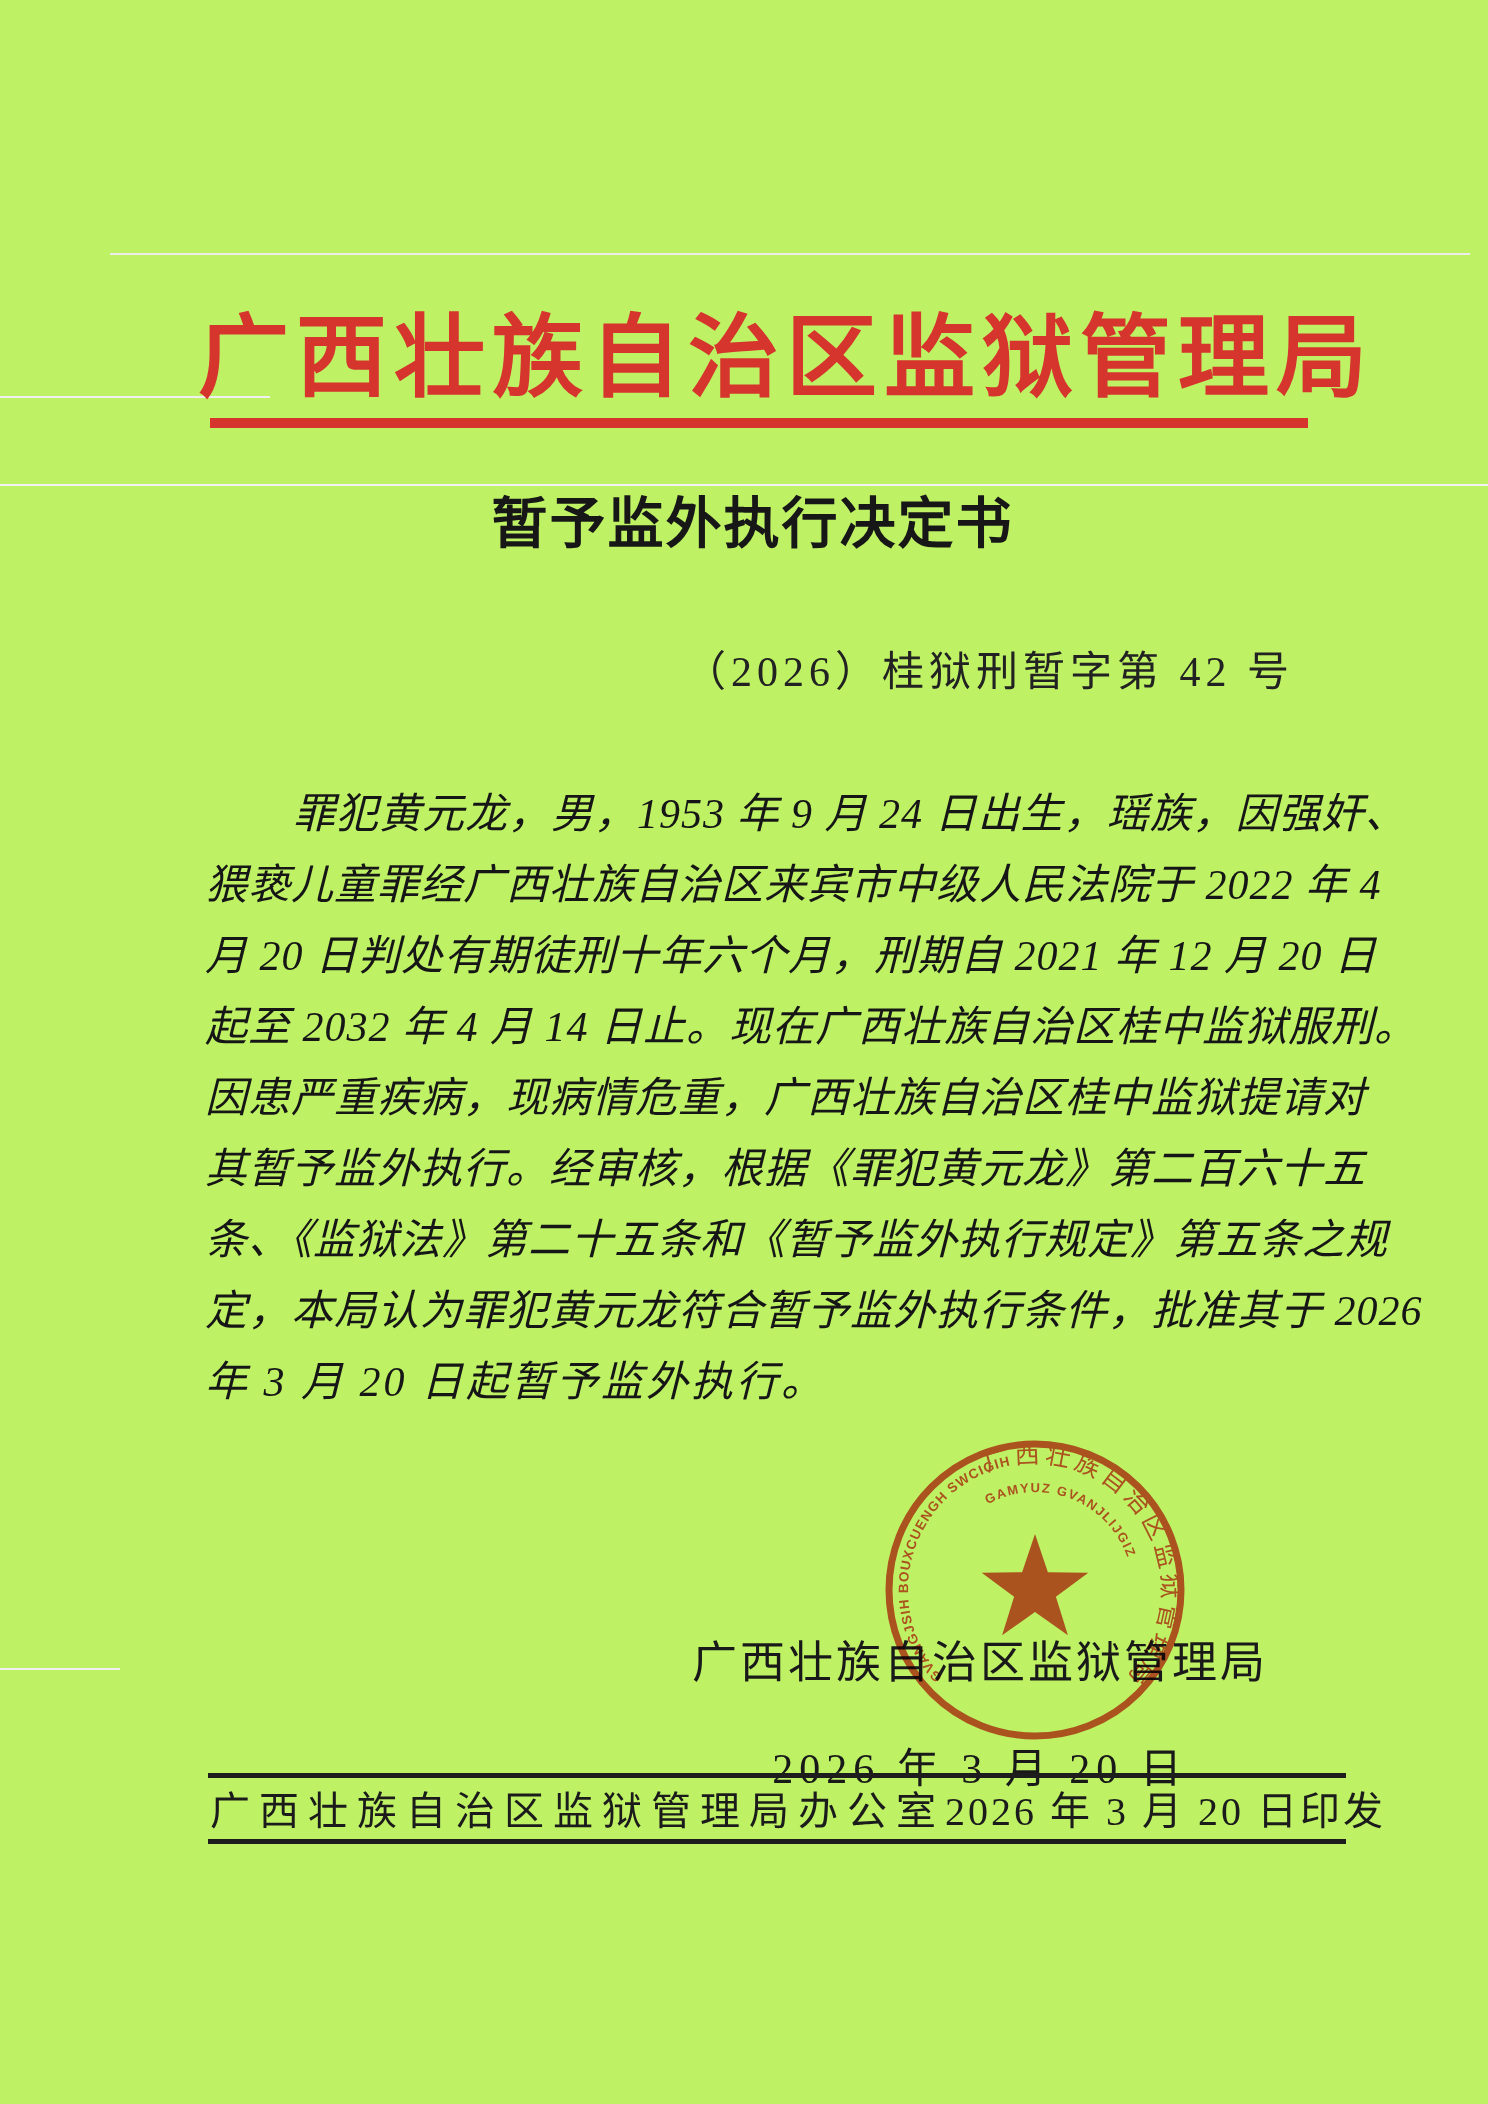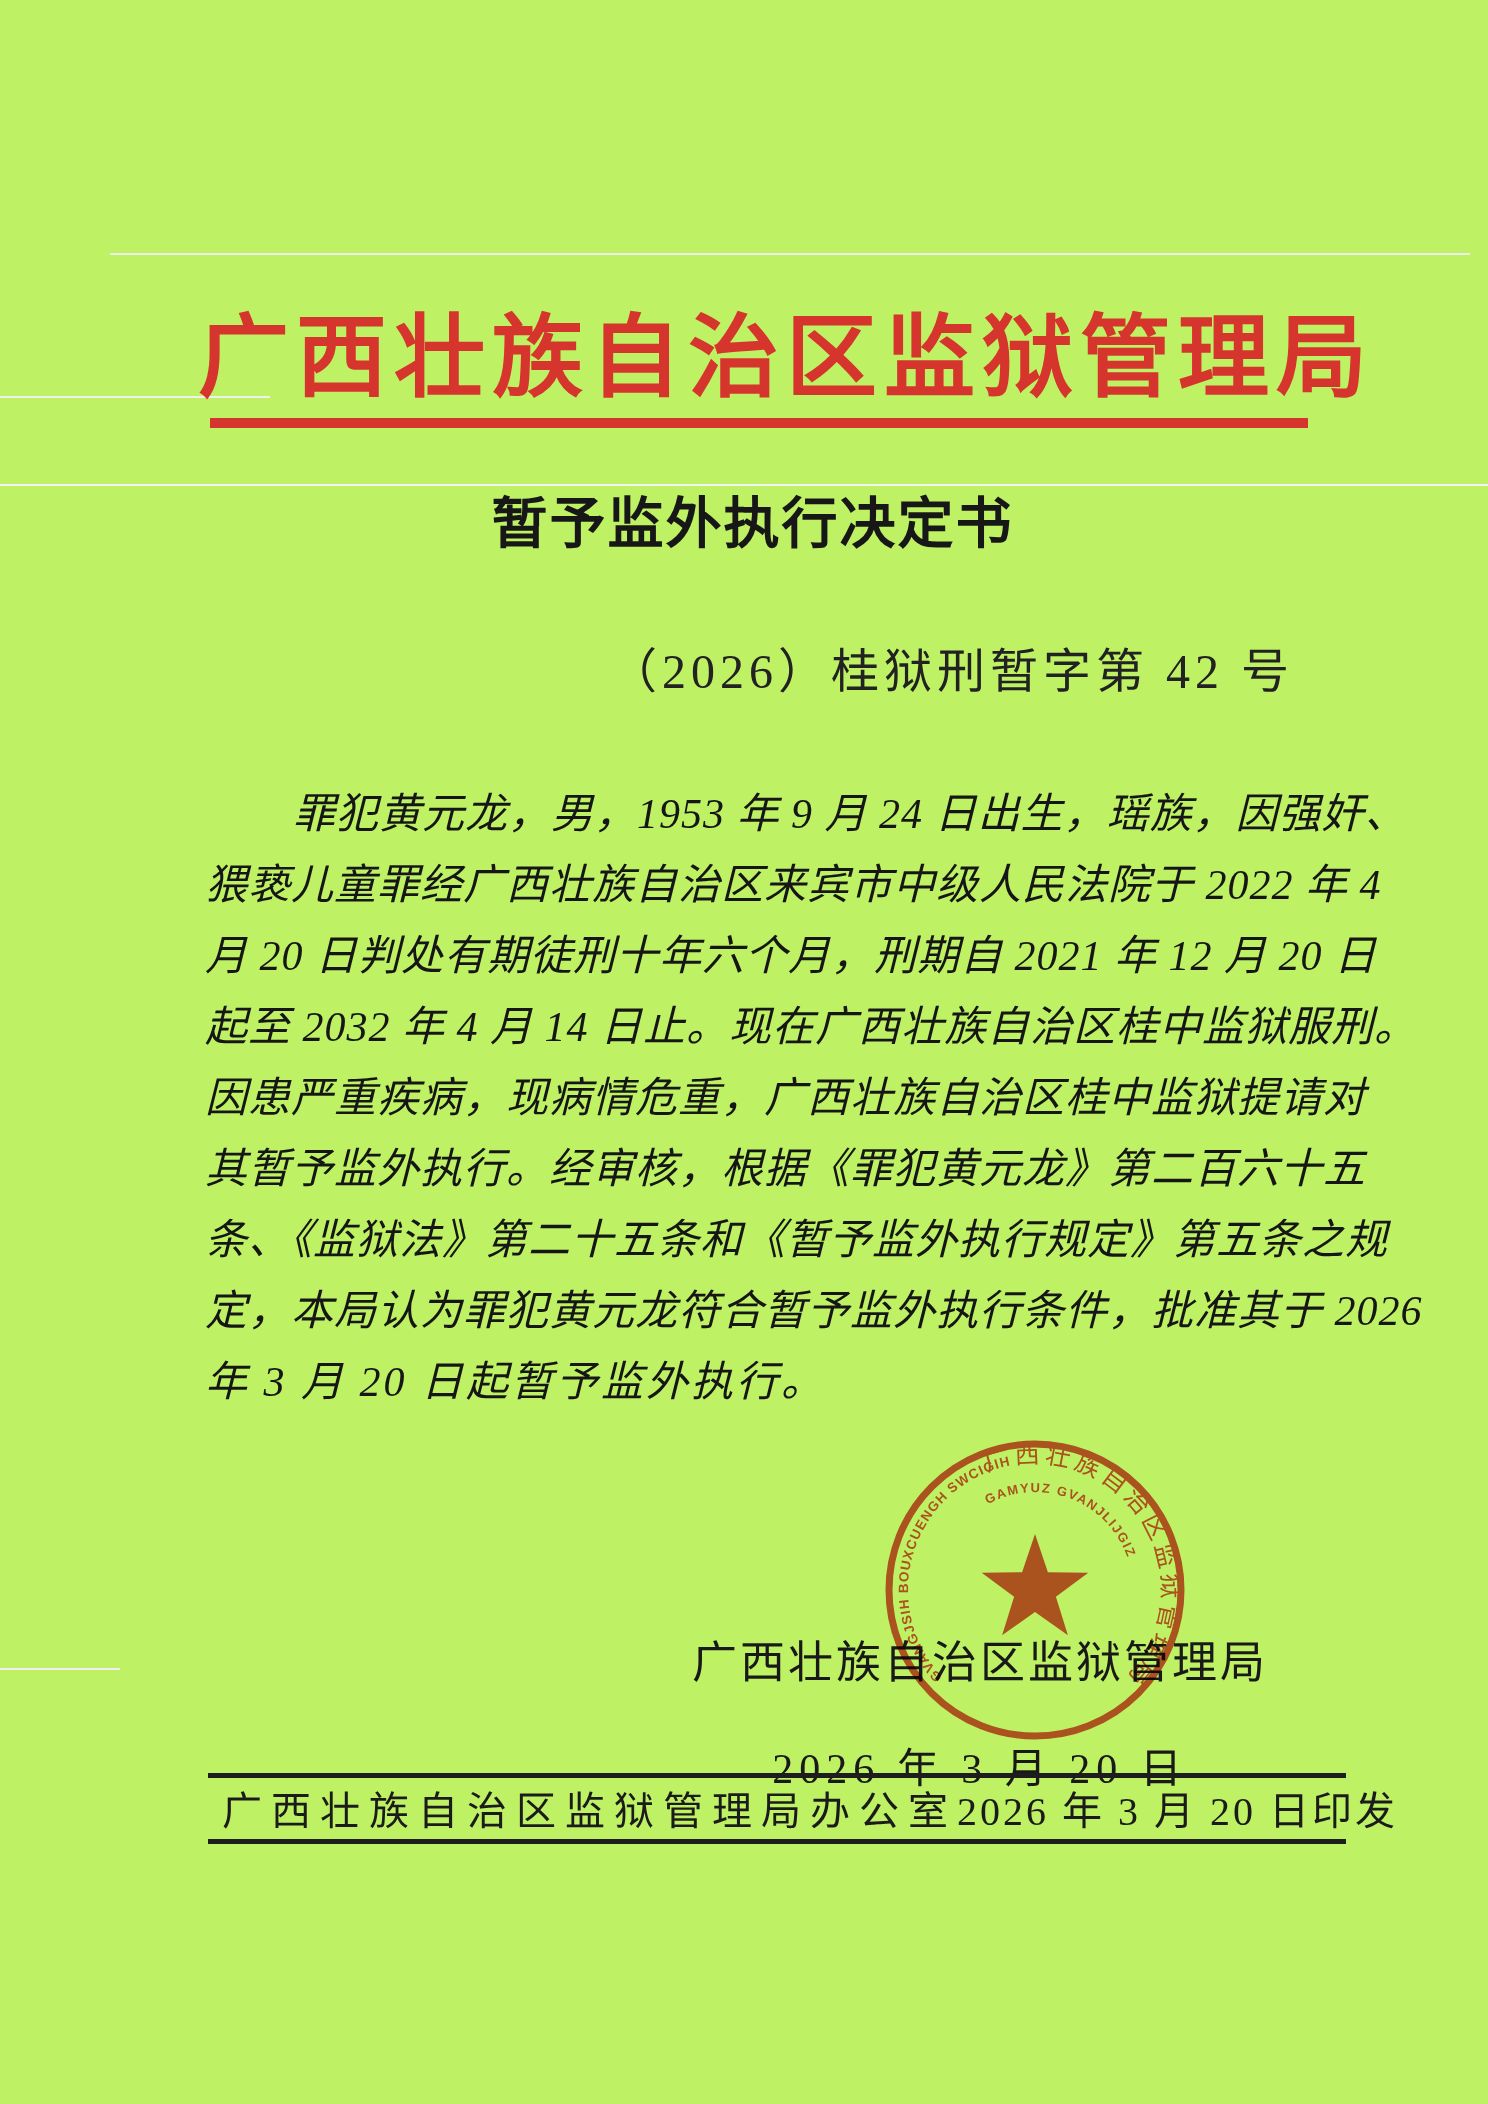--- a/index.html
+++ b/index.html
@@ -26,21 +26,21 @@
   }
   .red-rule{position:absolute;left:210px;top:418px;width:1098px;height:10px;}
 
   .doc-title{
     position:absolute;left:205px;top:490px;width:1095px;
     text-align:center;font-weight:700;font-size:56px;line-height:68px;
     letter-spacing:2px;color:#171717;white-space:nowrap;
   }
   .doc-number{
     position:absolute;left:205px;top:644px;width:1089px;
-    text-align:right;font-size:48px;line-height:56px;letter-spacing:5px;
+    text-align:right;font-size:42px;line-height:56px;letter-spacing:5px;
     white-space:nowrap;color:#222;
   }
 
   .body-text{position:absolute;left:205px;top:779px;width:1095px;color:#161616;font-style:italic;}
   .body-line{
     height:71px;line-height:71px;font-size:42px;
     text-align:justify;text-align-last:justify;
     text-justify:inter-character;
     letter-spacing:1px;
     overflow:visible;white-space:nowrap;
@@ -54,21 +54,21 @@
 
   .seal{
     position:absolute;left:875px;top:1430px;width:320px;height:320px;
     mix-blend-mode:multiply;opacity:0.92;
   }
 
   .footer-rule{position:absolute;left:208px;width:1138px;height:5px;background:#1d1d1d;}
   .footer-rule.top{top:1773px;}
   .footer-rule.bottom{top:1839px;}
   .footer-row{
-    position:absolute;left:208px;top:1782px;width:1138px;height:52px;
+    position:absolute;left:196px;top:1782px;width:1138px;height:52px;
     display:flex;justify-content:space-between;align-items:center;
     padding:0;box-sizing:border-box;
   }
   .footer-office{margin-left:14px;font-size:40px;letter-spacing:9px;white-space:nowrap;color:#1b1b1b;}
   .footer-date{margin-right:52px;font-size:40px;letter-spacing:3px;white-space:nowrap;color:#1b1b1b;}
 </style>
 </head>
 <body>
 
 <div class="page">

